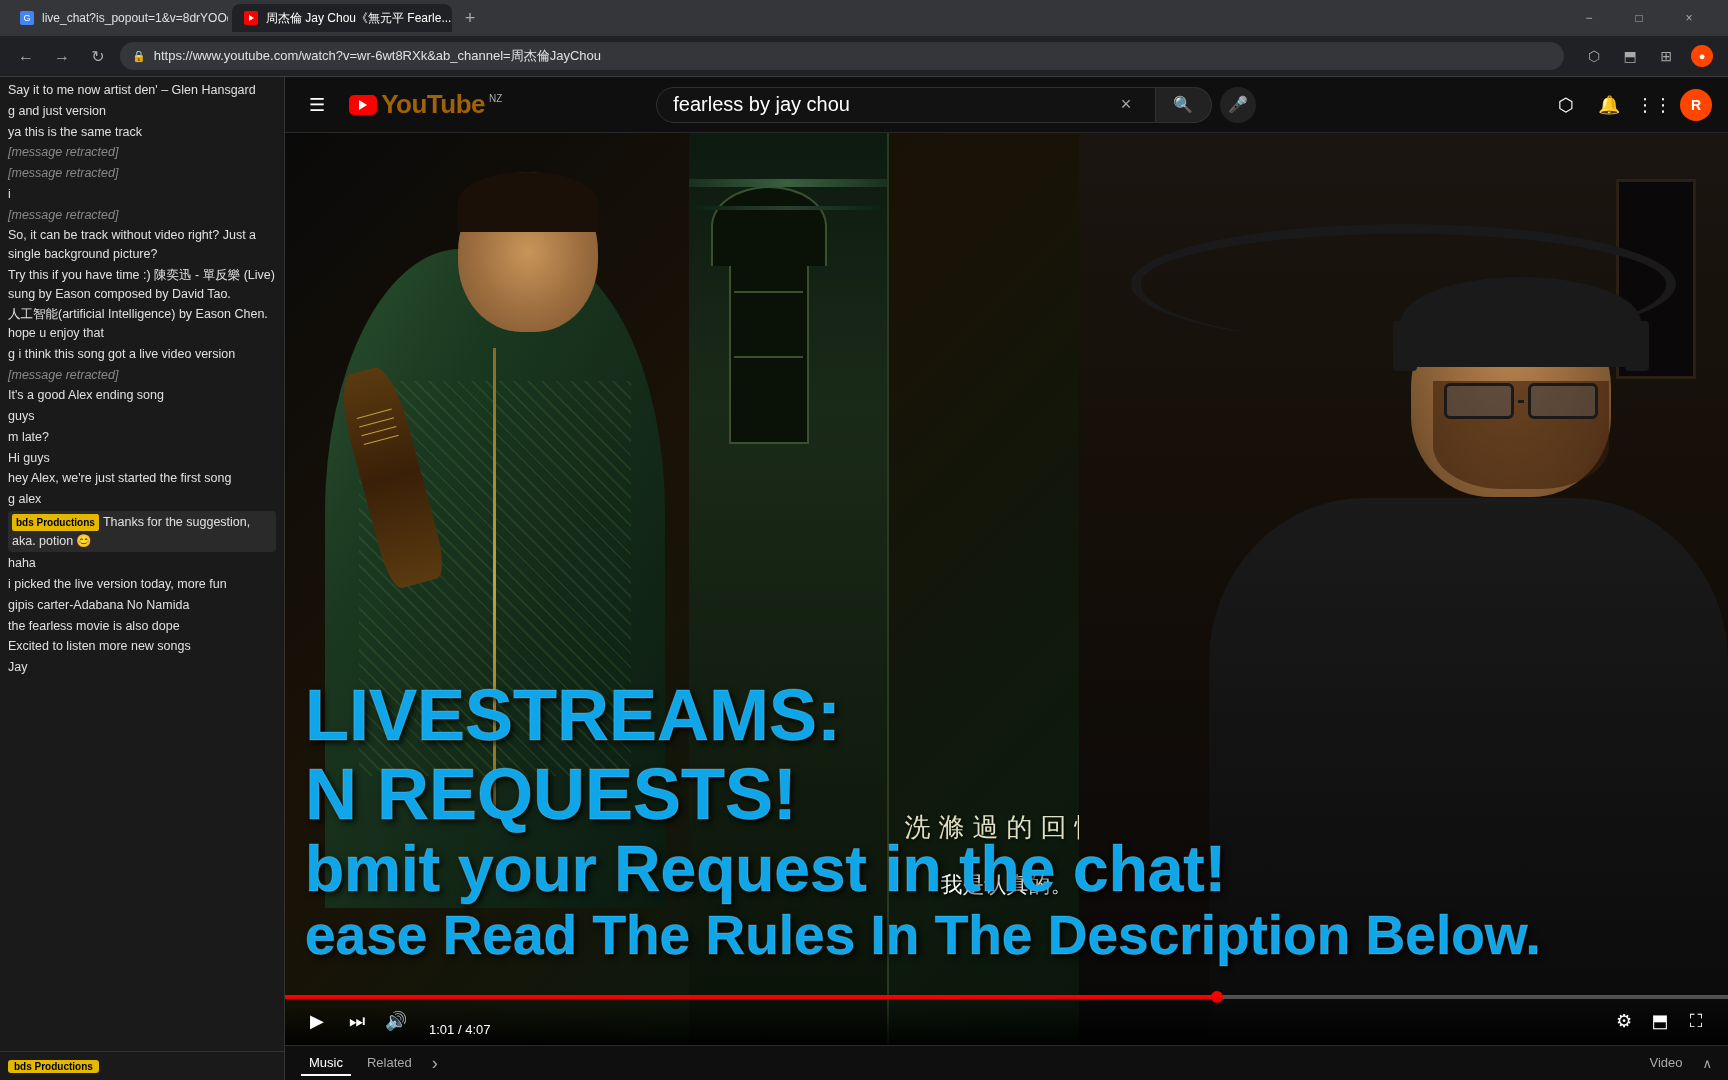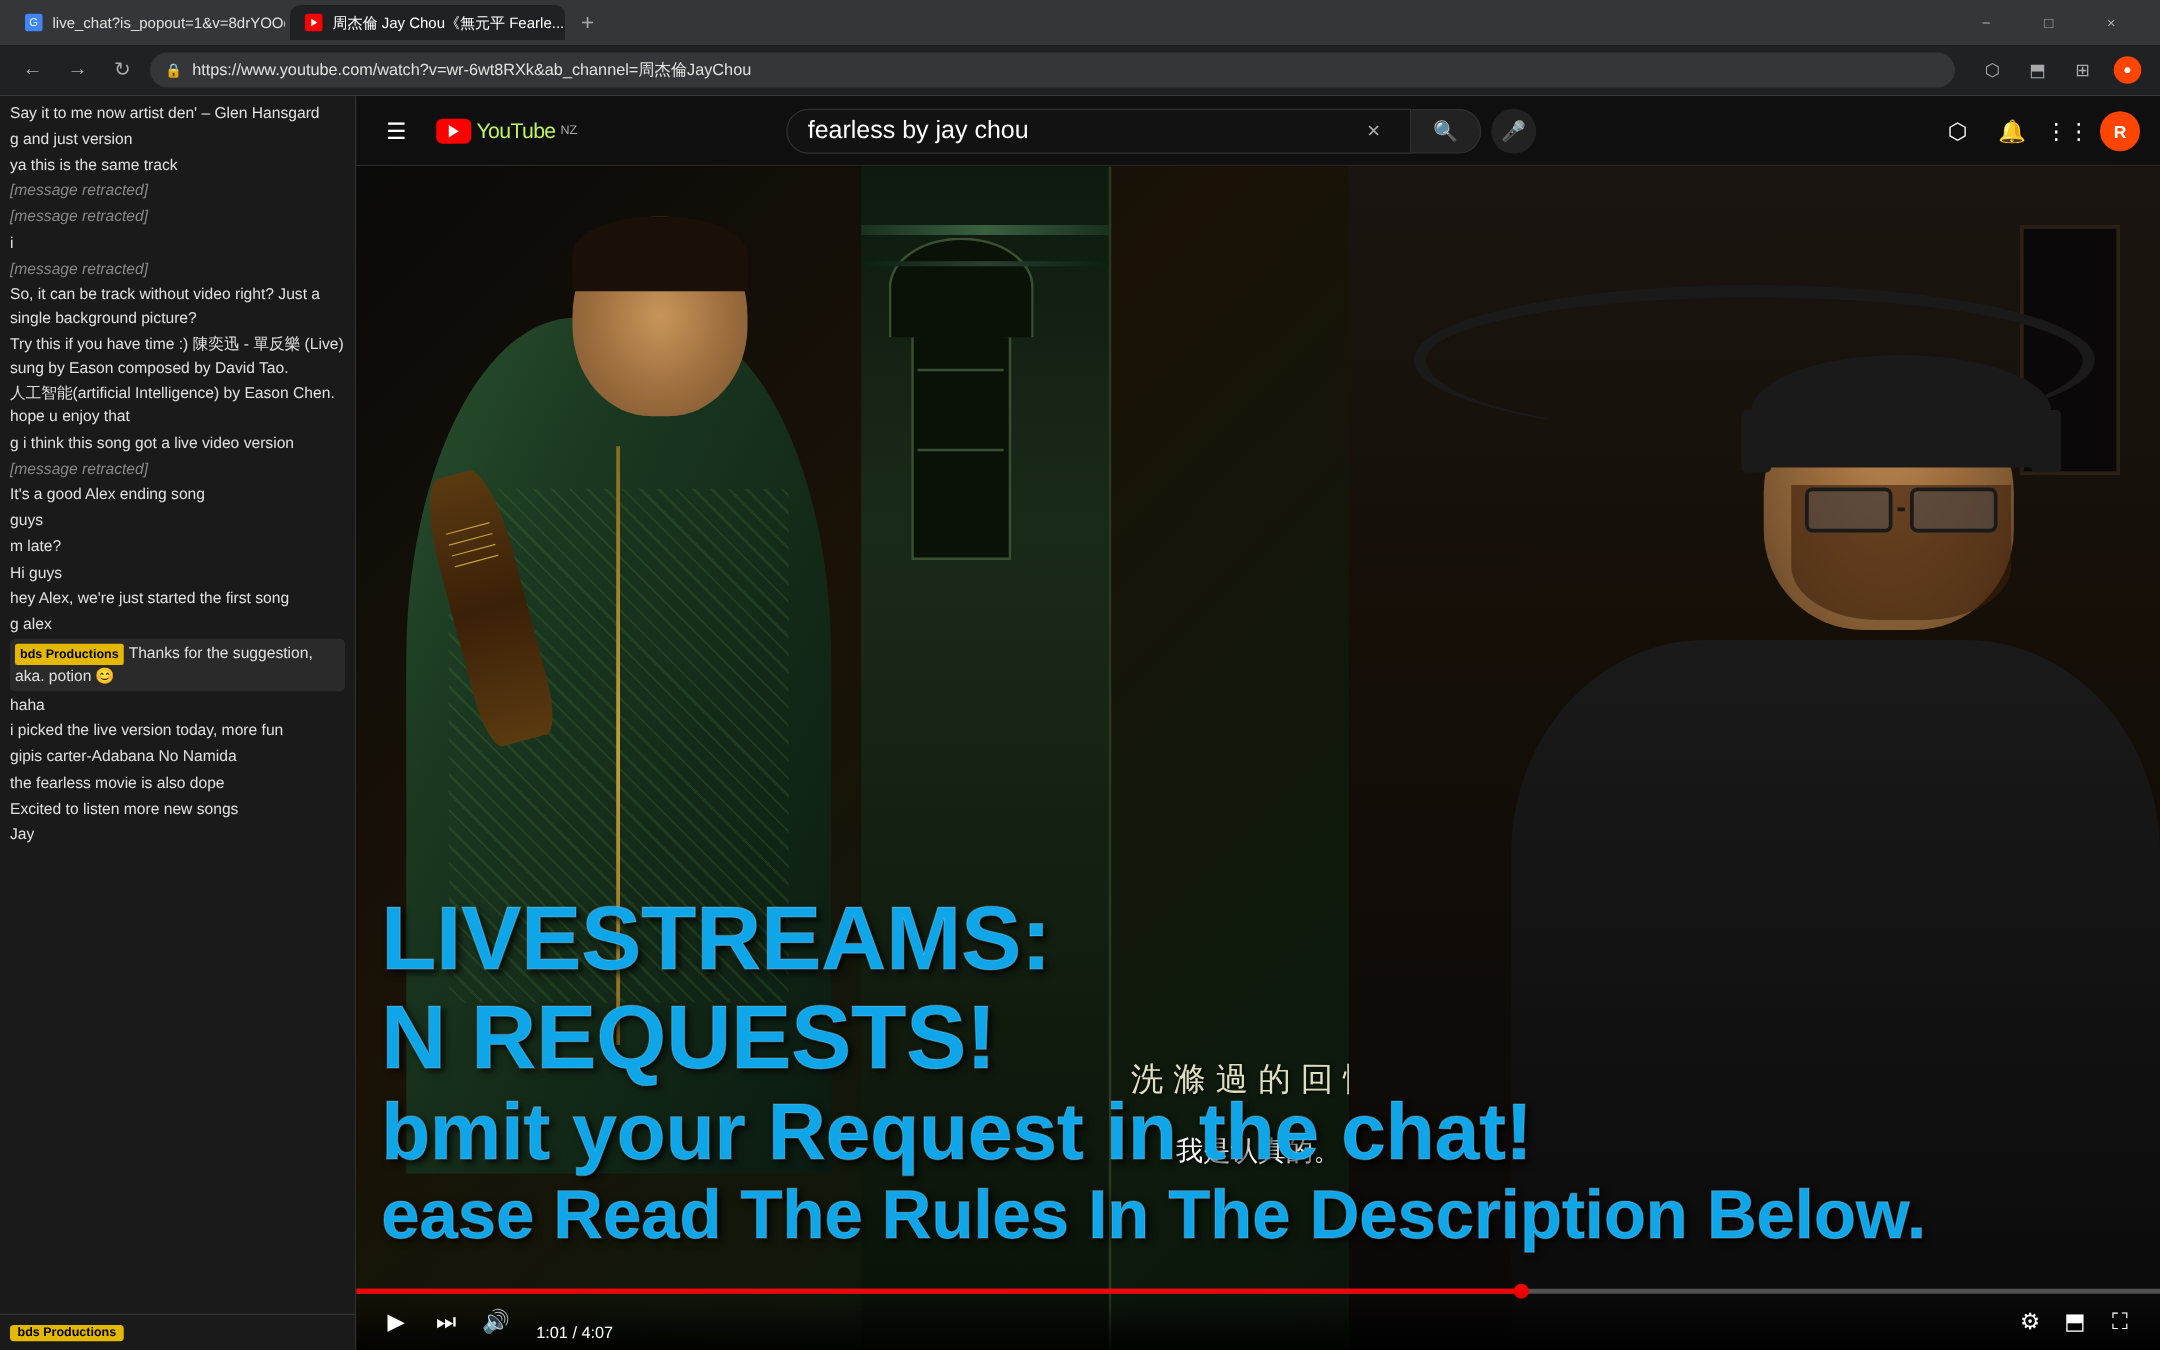--- a/index.html
+++ b/index.html
@@ -233,23 +233,23 @@
     .yt-logo-icon::after {
       content: '';
       width: 0;
       height: 0;
       border-left: 8px solid white;
       border-top: 5px solid transparent;
       border-bottom: 5px solid transparent;
     }
 
     .yt-logo-text {
-      font-size: 17px;
-      font-weight: normal;
-      color: #bef264;
+      font-size: 26px;
+      font-weight: bold;
+      color: #a16207;
       letter-spacing: -0.5px;
     }
 
     .yt-logo-country {
       font-size: 10px;
       color: #aaa;
       align-self: flex-start;
       margin-top: 4px;
     }
 
@@ -803,14 +803,22 @@
           <div class="livestream-overlay">
             <div class="ls-text-line">LIVESTREAMS:</div>
             <div class="ls-text-line">N REQUESTS!</div>
             <div class="ls-text-line smaller">bmit your Request in the chat!</div>
             <div class="ls-text-line small">ease Read The Rules In The Description Below.</div>
           </div>
         </div>
       </div>
     </div>
 
+    <div class="yt-bottom-tabs">
+      <div class="yt-tab active">Music</div>
+      <div class="yt-tab">Related</div>
+      <span class="yt-tab-more">›</span>
+      <div style="flex:1;"></div>
+      <div class="yt-tab">Video</div>
+      <div class="yt-tab-scroll">∧</div>
+    </div>
   </div>
 </div>
 
 </body></html>

